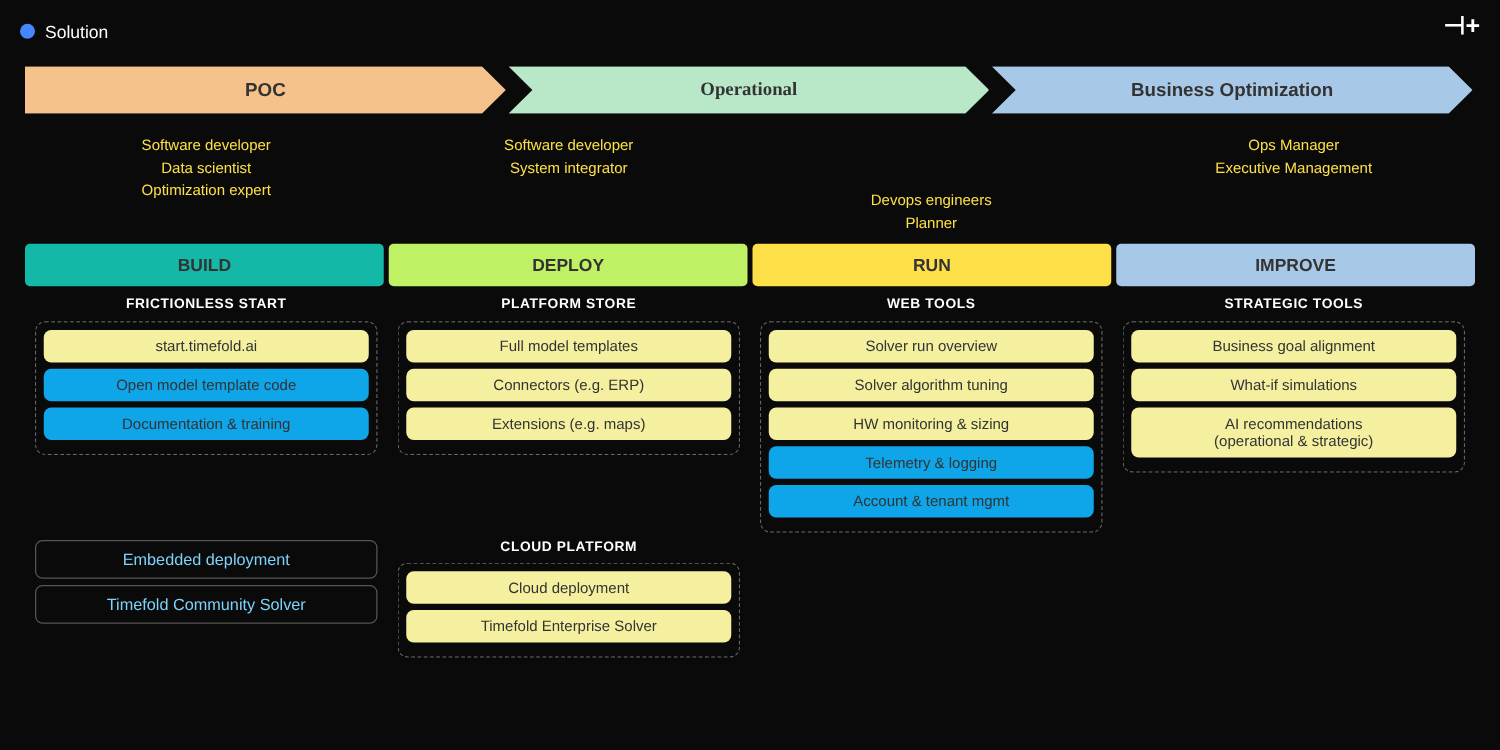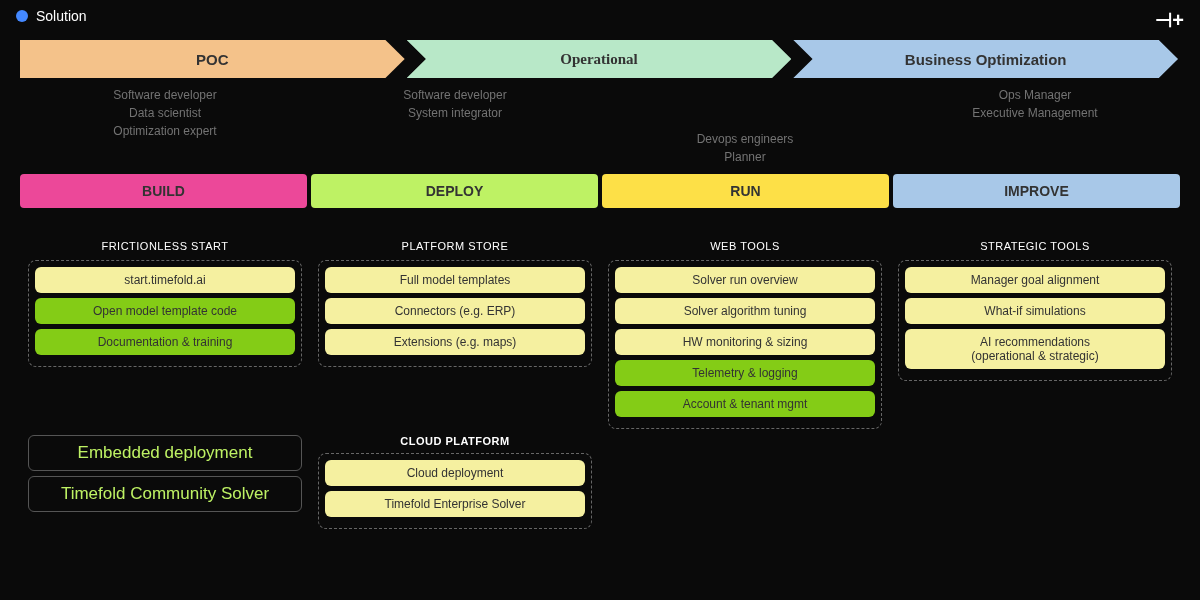--- a/index.html
+++ b/index.html
@@ -9,21 +9,21 @@
       font-family: Arial, sans-serif;
       width: 1200px;
       height: 600px;
       overflow: hidden;
       position: relative;
     }
 
     
     .header {
       display: flex;
-      align-items: flex-start;
+      align-items: flex-end;
       justify-content: space-between;
       padding: 8px 16px;
     }
     .header-left {
       display: flex;
       align-items: center;
       gap: 8px;
     }
     .header-dot {
       width: 12px; height: 12px;
@@ -36,21 +36,21 @@
     }
     .header-logo {
       color: #ffffff;
       font-size: 20px;
       font-weight: bold;
     }
 
     
     .phases-row {
       display: flex;
-      margin: 0 20px;
+      margin: 12px 20px;
       position: relative;
     }
     .phase-arrow {
       flex: 1;
       height: 38px;
       display: flex;
       align-items: center;
       justify-content: center;
       font-size: 15px;
       font-weight: 600;
@@ -69,21 +69,21 @@
 
     
     .personas-row {
       display: flex;
       margin: 4px 20px;
     }
     .persona-cell {
       flex: 1;
       text-align: center;
       font-size: 12px;
-      color: #737373;
+      color: #fde047;
       line-height: 1.5;
       padding: 4px 0;
     }
 
     
     .actions-row {
       display: flex;
       margin: 4px 20px;
       gap: 4px;
     }
@@ -91,77 +91,76 @@
       flex: 1;
       height: 34px;
       display: flex;
       align-items: center;
       justify-content: center;
       font-size: 14px;
       font-weight: bold;
       border-radius: 4px;
       color: #333;
     }
-    .action-btn.build { background: #ec4899; }
+    .action-btn.build { background: #14b8a6; }
     .action-btn.deploy { background: #bef264; }
     .action-btn.run { background: #fde047; }
     .action-btn.improve { background: #a8c8e8; }
 
     
     .main-content {
       display: flex;
       margin: 8px 20px 0;
       gap: 0;
     }
 
     
     .column {
       flex: 1;
       padding: 0 8px;
     }
 
     .col-header {
       font-size: 11px;
-      font-weight: normal;
+      font-weight: bold;
       color: #ffffff;
       text-align: center;
       margin-bottom: 8px;
       letter-spacing: 0.5px;
-      margin-top: 24px;
     }
 
     
     .dashed-container {
       border: 1px dashed #666;
       border-radius: 8px;
       padding: 6px;
     }
 
     
     .card-item {
       border-radius: 6px;
       padding: 6px 10px;
       margin-bottom: 5px;
       font-size: 12px;
       text-align: center;
       color: #333;
       font-weight: 400;
     }
     .card-item.yellow { background: #f5f0a0; }
-    .card-item.pink { background: #84cc16; }
+    .card-item.pink { background: #0ea5e9; }
 
     
     .standalone-item {
       border: 1px solid #555;
       border-radius: 6px;
       padding: 7px 10px;
       margin-bottom: 5px;
-      font-size: 17px;
-      text-align: center;
-      color: #bef264;
+      font-size: 13px;
+      text-align: center;
+      color: #7dd3fc;
     }
 
     
     .bottom-section {
       display: flex;
       margin: 6px 20px 0;
       gap: 0;
     }
     .bottom-col {
       flex: 1;
@@ -247,21 +246,21 @@
       <div class="card-item yellow">Solver algorithm tuning</div>
       <div class="card-item yellow">HW monitoring &amp; sizing</div>
       <div class="card-item pink">Telemetry &amp; logging</div>
       <div class="card-item pink">Account &amp; tenant mgmt</div>
     </div>
   </div>
 
   <div class="column">
     <div class="col-header">STRATEGIC TOOLS</div>
     <div class="dashed-container">
-      <div class="card-item yellow">Manager goal alignment</div>
+      <div class="card-item yellow">Business goal alignment</div>
       <div class="card-item yellow">What-if simulations</div>
       <div class="card-item yellow" style="white-space: pre-line;">AI recommendations
 (operational &amp; strategic)</div>
     </div>
   </div>
 
 </div>
 
 <div class="bottom-section">
 

